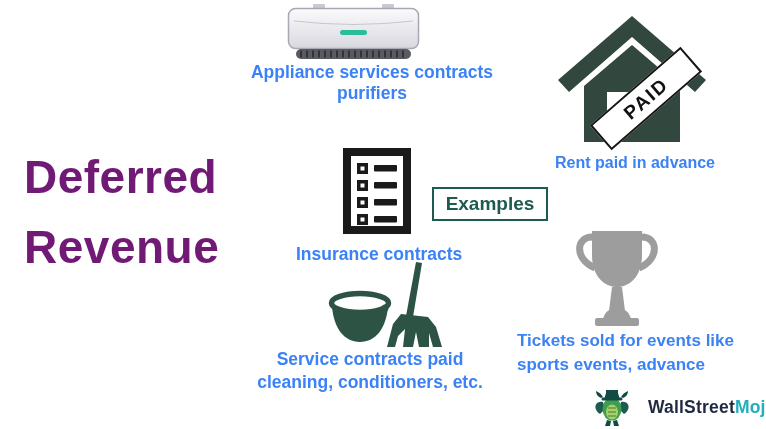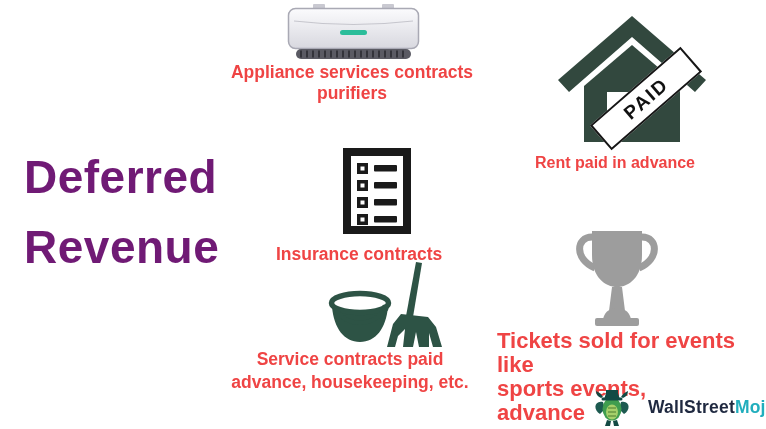--- a/index.html
+++ b/index.html
@@ -4,21 +4,21 @@
 <style>
   html,body { margin:0; padding:0; background:#fff; }
   #canvas {
     position:relative; width:766px; height:429px; background:#ffffff;
     font-family:"Liberation Sans", sans-serif; overflow:hidden;
   }
   .title {
     position:absolute; left:24px; top:142px;
     font-size:46px; font-weight:700; color:#701a75; line-height:70px; letter-spacing:0.5px;
   }
-  .label { position:absolute; color:#ef4444; font-weight:700; }
+  .label { position:absolute; color:#3b82f6; font-weight:700;margin-left:20px; }
   .appliance-label { left:228px; top:62px; width:248px; text-align:center; font-size:17.5px; line-height:20.5px; }
   .ac-icon   { position:absolute; left:287px; top:4px;   width:133px; height:56px; }
   .house-icon{ position:absolute; left:556px; top:14px;  width:152px; height:132px; }
   .paid-ribbon {
     position:absolute; left:586px; top:82px; width:120px; height:33px;
     background:#ffffff; border:2.5px solid #161616; box-sizing:border-box;
     transform:rotate(-41deg);
     display:flex; align-items:center; justify-content:center;
     font-size:19px; font-weight:700; color:#111; letter-spacing:2px;
   }
@@ -27,21 +27,21 @@
   .examples-box {
     position:absolute; left:432px; top:187px; width:112px; height:30px;
     border:2px solid #1d5a50; background:#fff;
     display:flex; align-items:center; justify-content:center;
     font-size:19px; font-weight:700; color:#1d5a50;
   }
   .insurance-label { left:276px; top:244px; width:200px; font-size:17.5px; }
   .bucket-icon { position:absolute; left:324px; top:262px; width:132px; height:86px; }
   .service-label { left:222px; top:348px; width:256px; text-align:center; font-size:17.5px; line-height:22.5px; }
   .trophy-icon { position:absolute; left:570px; top:227px; width:94px; height:102px; }
-  .tickets-label { left:497px; top:329px; width:240px; text-align:left; font-size:22px; line-height:24px; }
+  .tickets-label { left:497px; top:329px; width:240px; text-align:left; font-size:17px; line-height:24px; }
   .logo { position:absolute; left:592px; top:387px; display:flex; align-items:center; gap:16px; }
   .logo-icon { width:40px; height:40px; }
   .logo-text { font-size:17.5px; font-weight:700; letter-spacing:0.2px; }
   .logo-text .p1 { color:#1f2940; }
   .logo-text .p2 { color:#21aebd; }
 </style>
 </head>
 <body>
 
 <div id="canvas">
@@ -95,37 +95,38 @@
         <rect x="31" y="68" width="23" height="6.5" rx="1"></rect>
     </g>
     <g fill="#ffffff">
       <rect x="17.5" y="18.5" width="4" height="4"></rect>
       <rect x="17.5" y="35.5" width="4" height="4"></rect>
       <rect x="17.5" y="52.5" width="4" height="4"></rect>
       <rect x="17.5" y="69.5" width="4" height="4"></rect>
     </g>
   </svg>
 
+  <div class="examples-box">Examples</div>
 
   <div class="label insurance-label">Insurance contracts</div>
 
   <svg class="bucket-icon" viewBox="0 0 132 86">
     <g fill="#2D5345">
       <polygon points="92,0 98,1 89,55 82,54"></polygon>
       <path d="M77 52 L104 55 L112 65 L118 85 L109 85 L105 71 L105 85 L95 85 L92 70 L89 85 L79 85 L81 67 L74 74 L71 85 L63 85 L69 62 Z"></path>
       <path d="M8 45 C10 66 20 80 36 80 C52 80 62 66 64 45 C54 53 18 53 8 45 Z"></path>
     </g>
     <ellipse cx="36" cy="41" rx="28.5" ry="9.5" fill="none" stroke="#2D5345" stroke-width="5.5"></ellipse>
     <path d="M11 45 C20 66 52 66 61 45" fill="none" stroke="#2D5345" stroke-width="4.5"></path>
     <circle cx="61" cy="46" r="3.5" fill="#2D5345"></circle>
   </svg>
 
   <div class="label service-label">
     <div>Service contracts paid</div>
-    <div>advance, housekeeping, etc.</div>
+    <div>cleaning, conditioners, etc.</div>
   </div>
 
   <svg class="trophy-icon" viewBox="0 0 94 102">
     <path d="M22 10 C6 10 4 32 25 41" fill="none" stroke="#9D9D9D" stroke-width="7"></path>
     <path d="M72 10 C88 10 90 32 69 41" fill="none" stroke="#9D9D9D" stroke-width="7"></path>
     <g fill="#9D9D9D">
       <path d="M22 4 H72 V28 C72 50 59 60 47 60 C35 60 22 50 22 28 Z"></path>
       <path d="M42 60 h10 l3 24 h-16 z"></path>
       <path d="M33 92 c2 -9 9 -11 14 -11 c5 0 12 2 14 11 z"></path>
       <rect x="25" y="91" width="44" height="8" rx="2"></rect>

